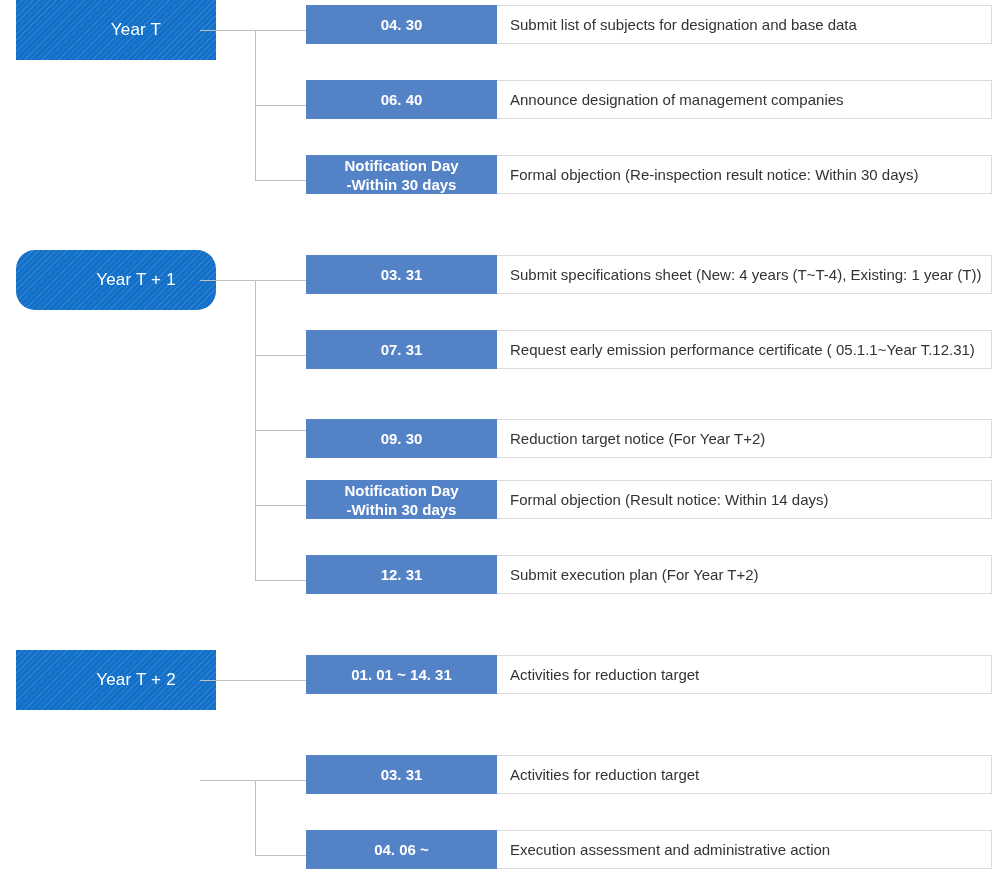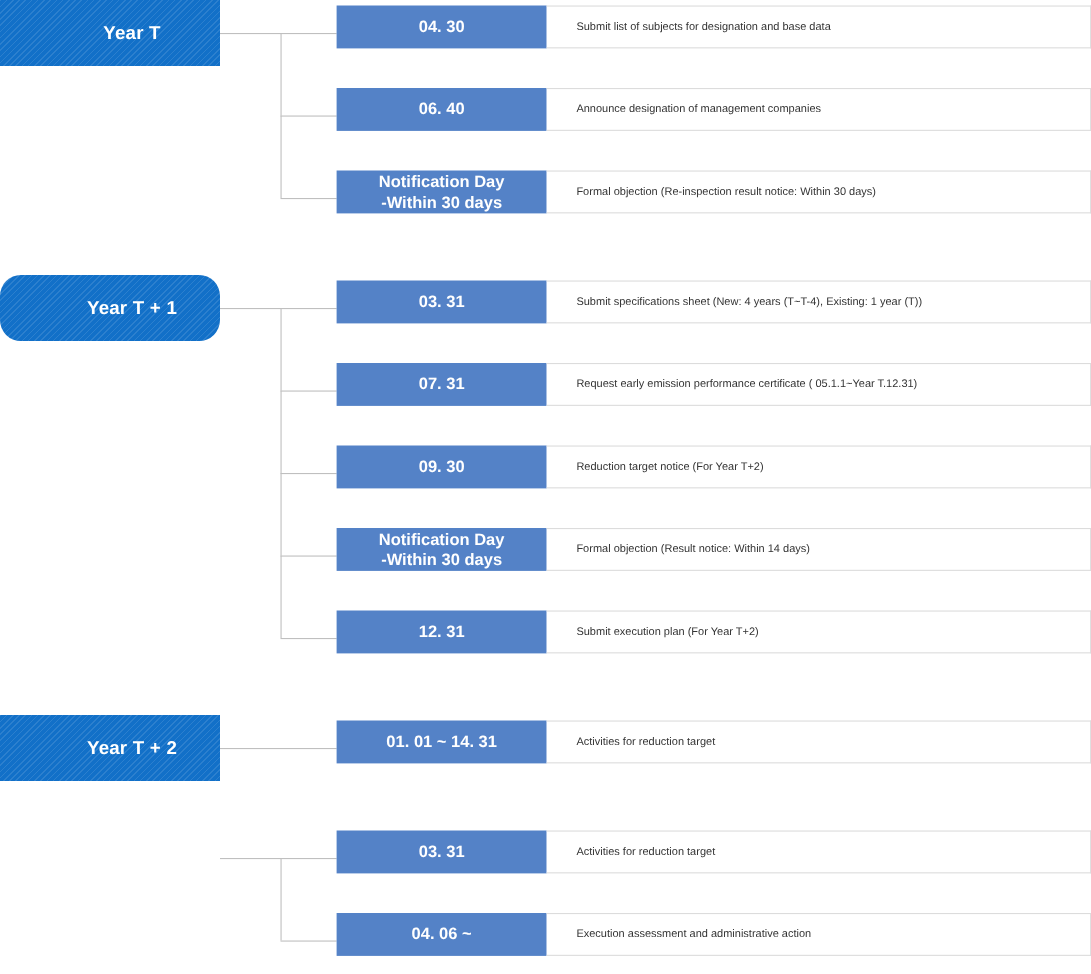--- a/index.html
+++ b/index.html
@@ -15,36 +15,36 @@
   #diagram {
     position: relative;
     width: 992px;
     height: 885px;
     background: #ffffff;
   }
 
   
   .year-box {
     position: absolute;
-    left: 0;
+    left: 16px;
     width: 200px;
     height: 60px;
     background-color: #1270c8;
     background-image: repeating-linear-gradient(
         135deg,
         rgba(255,255,255,0.11) 0px,
         rgba(255,255,255,0.11) 1px,
         rgba(255,255,255,0.0) 1px,
         rgba(255,255,255,0.0) 4px);
     display: flex;
     align-items: center;
     justify-content: center;
     color: #ffffff;
     font-size: 17px;
-    font-weight: bold;
+    font-weight: normal;
     letter-spacing: 0.2px;
     white-space: nowrap;
     padding-left: 40px;
   }
 
   
   .conn {
     position: absolute;
     background: #bfbfbf;
   }
@@ -78,23 +78,23 @@
   }
 
   .desc-box {
     flex: 1 1 auto;
     background: #ffffff;
     border-top: 1px solid #dcdcdc;
     border-bottom: 1px solid #dcdcdc;
     border-right: 1px solid #dcdcdc;
     display: flex;
     align-items: center;
-    padding-left: 27px;
+    padding-left: 13px;
     color: #333333;
-    font-size: 10px;
+    font-size: 15px;
     white-space: nowrap;
   }
 </style>
 </head>
 <body>
 
 <div id="diagram">
 
   <div class="year-box" style="top:0px;">
     <span>Year T</span>
@@ -135,21 +135,21 @@
   <div class="conn conn-h" style="left:255px; top:580px; width:51px;"></div>
 
   <div class="row" style="top:255px;">
     <div class="date-box">03. 31</div>
     <div class="desc-box">Submit specifications sheet (New: 4 years (T~T-4), Existing: 1 year (T))</div>
   </div>
   <div class="row" style="top:330px;">
     <div class="date-box">07. 31</div>
     <div class="desc-box">Request early emission performance certificate ( 05.1.1~Year T.12.31)</div>
   </div>
-  <div class="row" style="top:405px;">
+  <div class="row" style="top:419px;">
     <div class="date-box">09. 30</div>
     <div class="desc-box">Reduction target notice (For Year T+2)</div>
   </div>
   <div class="row" style="top:480px;">
     <div class="date-box">Notification Day
 -Within 30 days</div>
     <div class="desc-box">Formal objection (Result notice: Within 14 days)</div>
   </div>
   <div class="row" style="top:555px;">
     <div class="date-box">12. 31</div>

